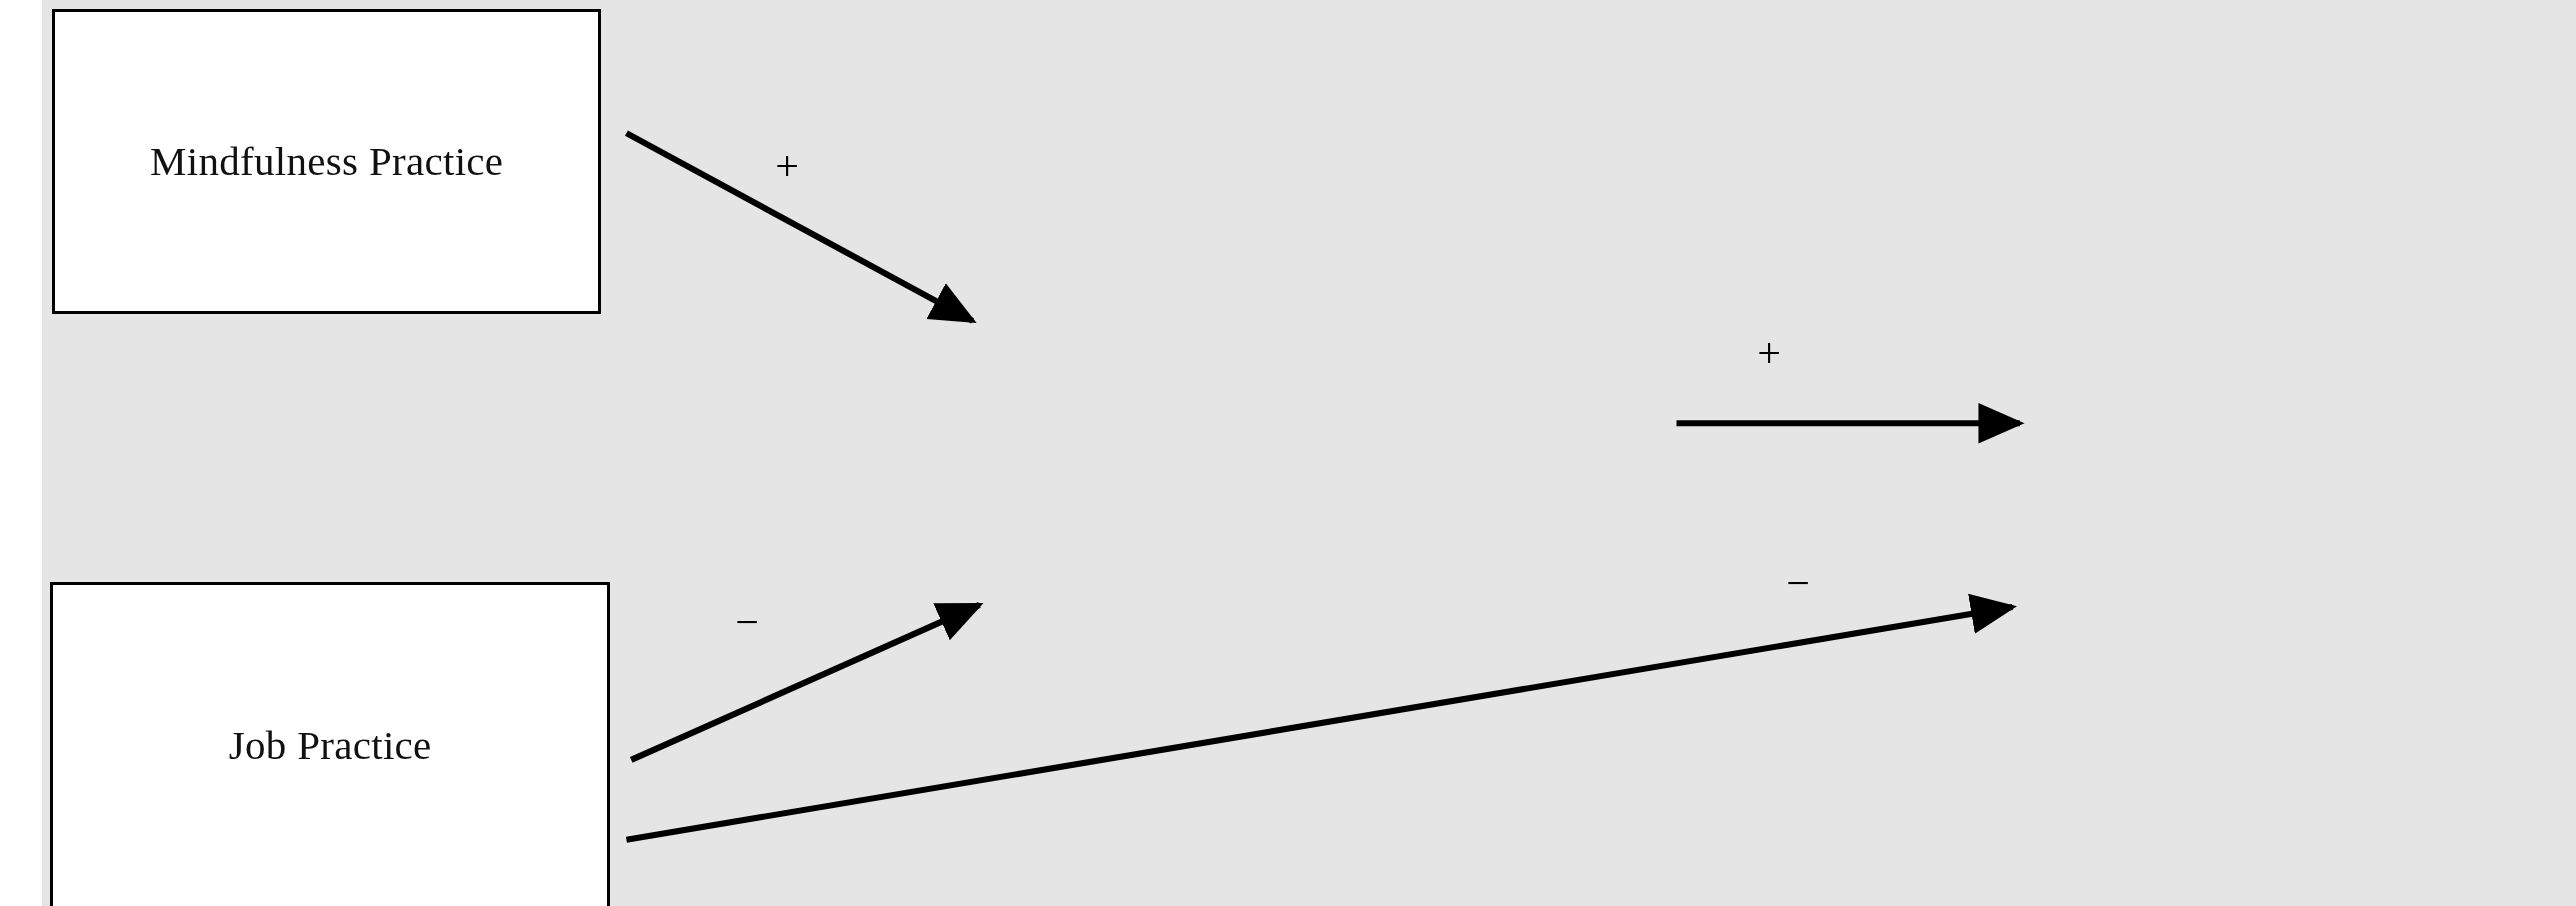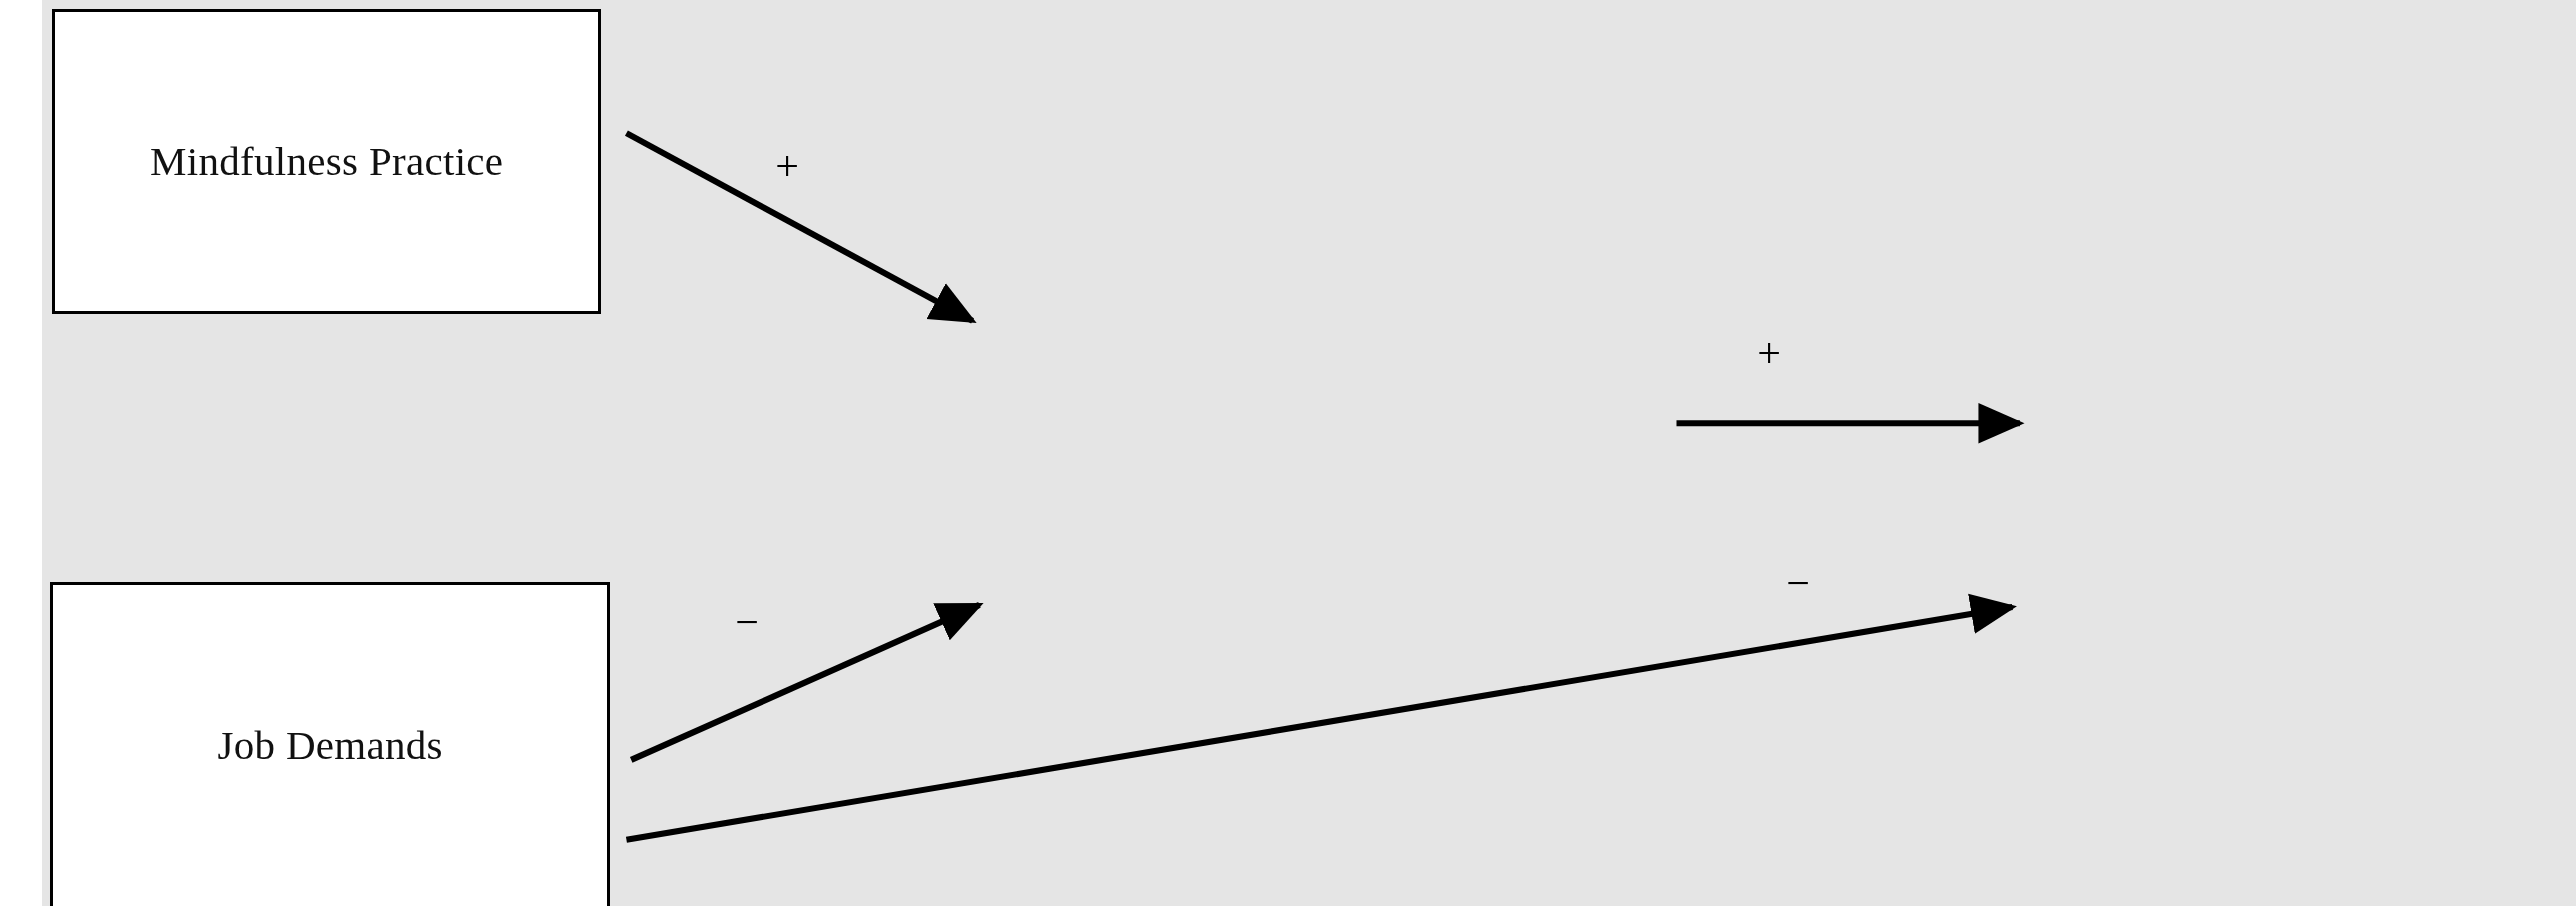--- a/index.html
+++ b/index.html
@@ -72,21 +72,21 @@
       <line marker-end="url(#arrowhead)" x1="2393" y1="620" x2="2896" y2="620"></line>
       <line marker-end="url(#arrowhead)" x1="855" y1="1230" x2="2885" y2="889"></line>
     </g>
   </svg>
 
   <div class="node-box" id="box-mindfulness-practice" style="left: 10.2px; top: 9px; width: 549px; height: 305px;">
     <span class="node-label">Mindfulness Practice</span>
   </div>
 
   <div class="node-box" id="box-job-demands" style="left: 8.2px; top: 582px; width: 560px; height: 328px;">
-    <span class="node-label">Job Demands</span>
+    <span class="node-label">Job Practice</span>
   </div>
 
 
 
   <span class="edge-label" id="label-mindfulness-to-engagement" style="left: 745px; top: 166px;">+</span>
   <span class="edge-label" id="label-demands-to-engagement" style="left: 705px; top: 622px;">−</span>
   <span class="edge-label" id="label-engagement-to-performance" style="left: 1727px; top: 353px;">+</span>
   <span class="edge-label" id="label-demands-to-performance" style="left: 1756px; top: 583px;">−</span>
 
 </div>

